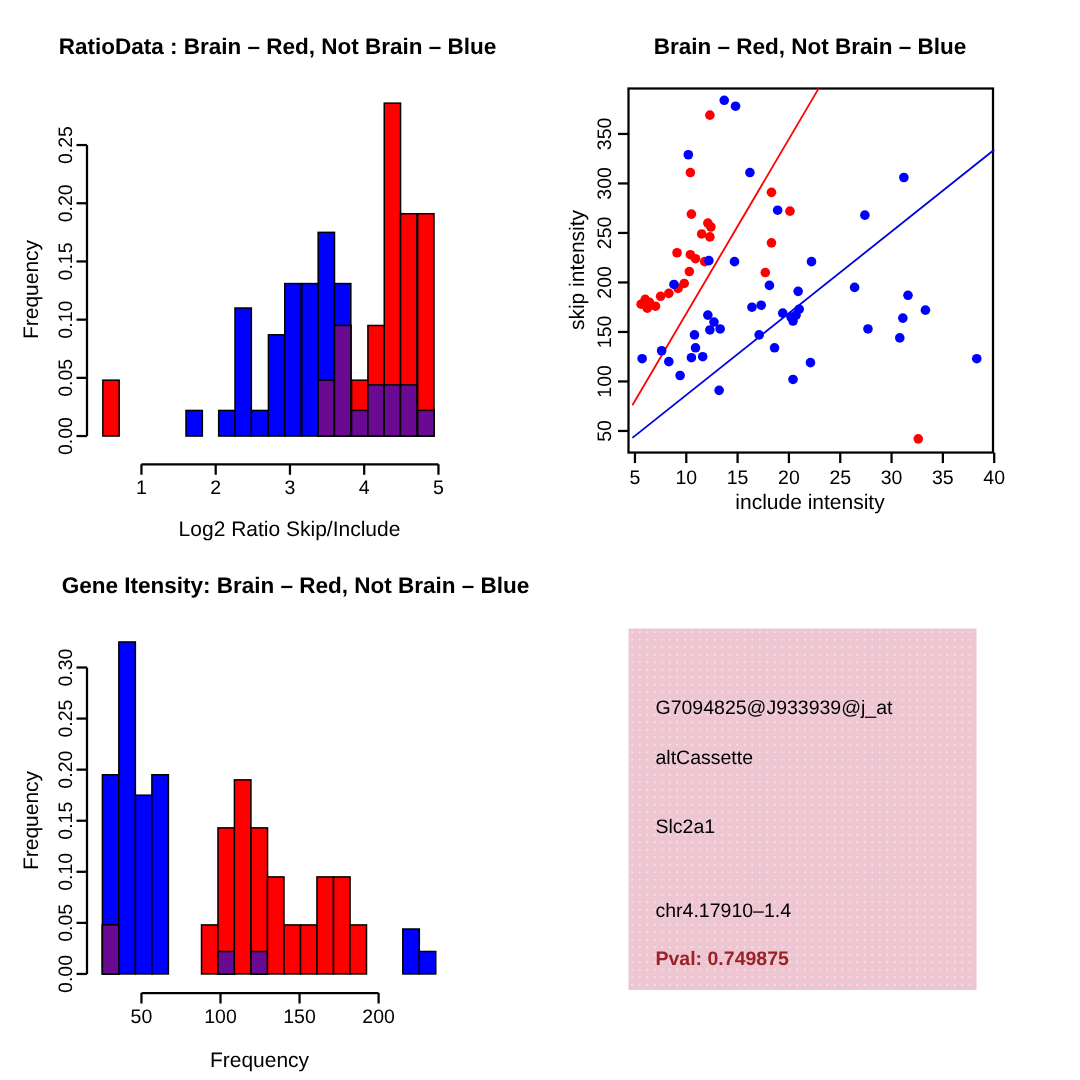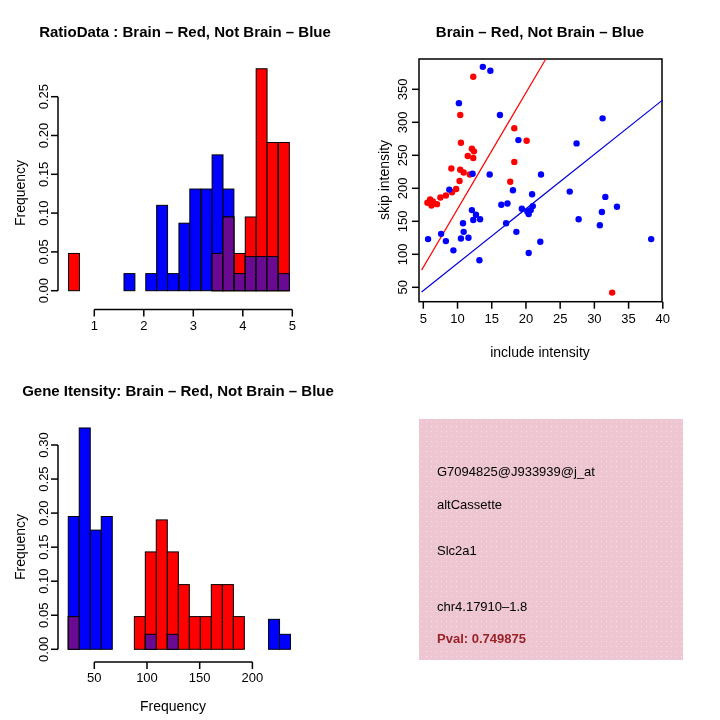--- a/index.html
+++ b/index.html
@@ -3,21 +3,21 @@
 <meta charset="utf-8">
 <style>
   html,body{margin:0;padding:0;background:#fff;}
   .canvas{position:relative;width:720px;height:720px;background:#fff;overflow:hidden;
           font-family:"Liberation Sans",sans-serif;color:#000;}
   svg{position:absolute;left:0;top:0;}
   svg text{font-family:"Liberation Sans",sans-serif;font-size:13px;fill:#000;}
   .t{position:absolute;transform:translateX(-50%);white-space:nowrap;font-size:14px;}
   .title{font-weight:bold;font-size:15px;}
   .vt{position:absolute;transform:translate(-50%,-50%) rotate(-90deg);white-space:nowrap;font-size:14px;}
-  .infobox{position:absolute;left:419px;top:419px;width:264px;height:241px;
+  .infobox{position:absolute;left:419px;top:419px;width:232px;height:241px;
            background-color:#edc6d2;
            background-image:radial-gradient(circle,#f7e0e7 0.9px,rgba(0,0,0,0) 0.9px);
            background-size:5px 5px;}
   .il{position:absolute;left:18px;font-size:13px;white-space:nowrap;line-height:16px;}
   .pval{color:#9b2226;font-weight:bold;}
 </style>
 </head>
 <body>
 
 <div class="canvas">
@@ -222,29 +222,30 @@
       <circle cx="651.1719" cy="239.12" r="3.2" fill="#0000ff"></circle>
       <circle cx="445.88190000000003" cy="241.10000000000002" r="3.2" fill="#0000ff"></circle>
       <circle cx="540.3153" cy="241.76000000000002" r="3.2" fill="#0000ff"></circle>
       <circle cx="453.4092" cy="250.34" r="3.2" fill="#0000ff"></circle>
       <circle cx="528.6822" cy="252.98000000000002" r="3.2" fill="#0000ff"></circle>
       <circle cx="479.4126" cy="260.24" r="3.2" fill="#0000ff"></circle>
     </svg>
 
   <div class="t title" style="left:540px;top:23px">Brain – Red, Not Brain – Blue</div>
   <div class="t title" style="left:185px;top:23px">RatioData : Brain – Red, Not Brain – Blue</div>
-  <div class="t title" style="left:178px;top:382px">Gene Itensity: Brain – Red, Not Brain – Blue</div>
-
-  <div class="t" style="left:540px;top:344px">include intensity</div>
+  <div class="t title" style="left:197px;top:382px">Gene Itensity: Brain – Red, Not Brain – Blue</div>
+
+  <div class="t" style="left:193px;top:344px">Log2 Ratio Skip/Include</div>
+  <div class="t" style="left:540px;top:326px">include intensity</div>
   <div class="t" style="left:173px;top:698px">Frequency</div>
 
   <div class="vt" style="left:20px;top:193px">Frequency</div>
   <div class="vt" style="left:384px;top:180px">skip intensity</div>
   <div class="vt" style="left:20px;top:547px">Frequency</div>
 
   <div class="infobox">
     <div class="il" style="top:45px">G7094825@J933939@j_at</div>
     <div class="il" style="top:78px">altCassette</div>
     <div class="il" style="top:124px">Slc2a1</div>
-    <div class="il" style="top:180px">chr4.17910–1.8</div>
+    <div class="il" style="top:180px">chr4.17910–1.4</div>
     <div class="il pval" style="top:212px">Pval: 0.749875</div>
   </div>
 </div>
 
 </body></html>

